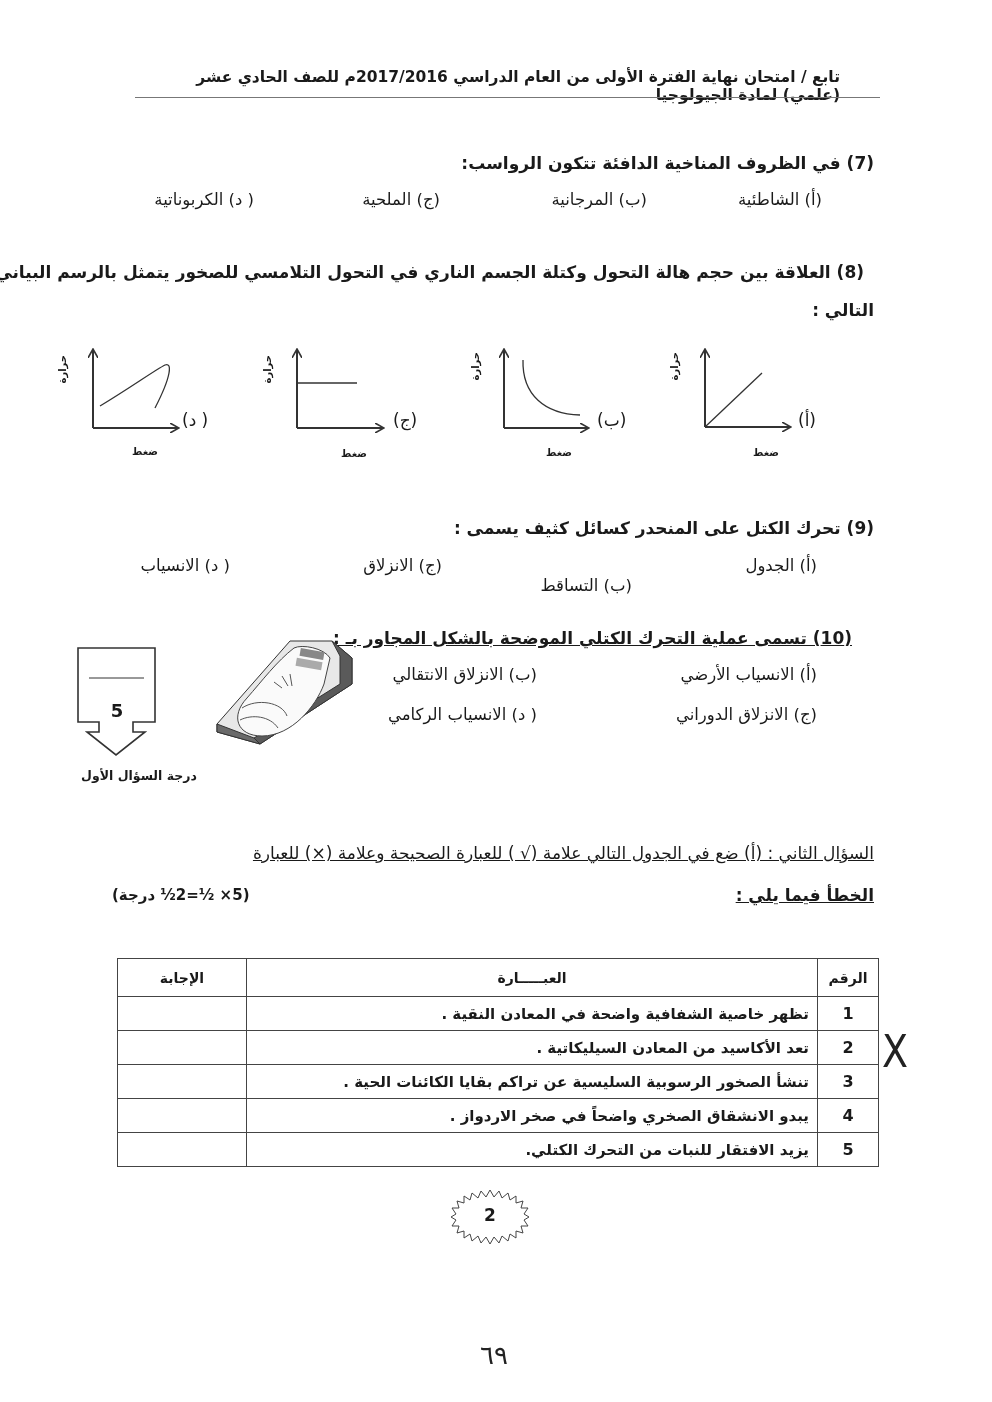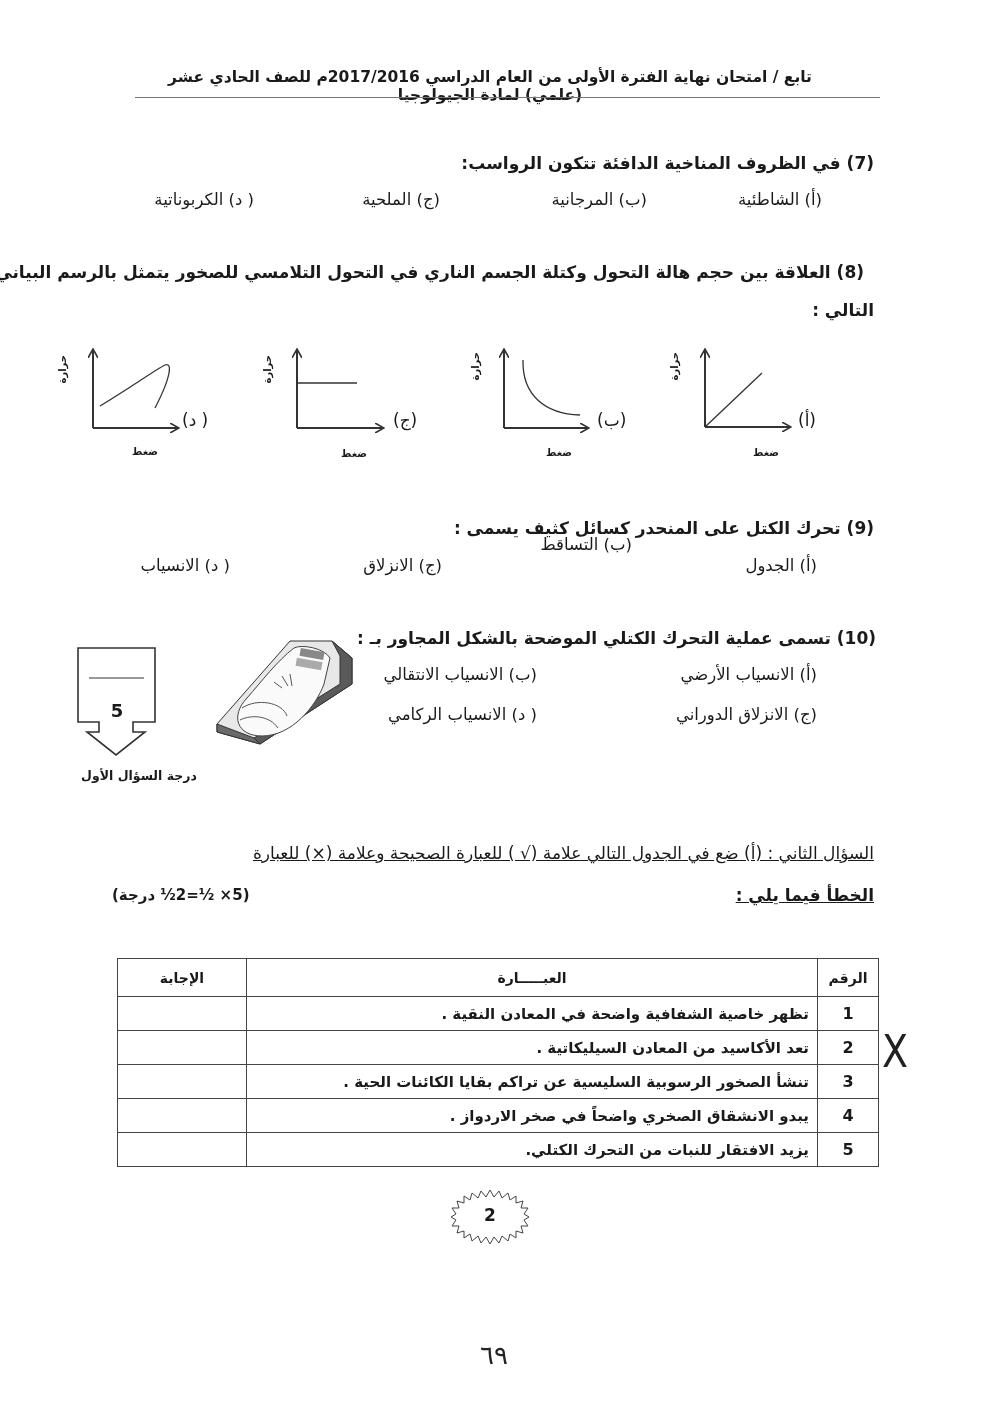--- a/index.html
+++ b/index.html
@@ -1,28 +1,28 @@
 <!DOCTYPE html>
 <html><head>
 <meta charset="utf-8">
 <style>
   html, body { margin:0; padding:0; background:#ffffff; }
   body { width:992px; height:1402px; position:relative; overflow:hidden;
          font-family:"DejaVu Sans", "Liberation Sans", sans-serif; color:#1a1a1a; }
   .abs { position:absolute; }
   .rtl { direction:rtl; unicode-bidi:embed; }
-  .header-title { top:68px; left:140px; width:700px; text-align:center; font-weight:bold; font-size:15.5px; }
+  .header-title { top:68px; left:140px; width:700px; text-align:right; font-weight:bold; font-size:15.5px; }
   .header-rule { top:97px; left:135px; width:745px; height:0; border-top:1.5px solid #777; }
   .q { font-weight:bold; font-size:17px; white-space:nowrap; }
   .opt { font-size:16.5px; white-space:nowrap; }
   .q7 { top:153px; right:118px; }
   .q8a { top:262px; right:128px; }
   .q8b { top:300px; right:118px; }
   .q9 { top:518px; right:118px; }
-  .q10 { top:628px; right:116px; }
+  .q10 { top:628px; right:140px;text-decoration:underline; }
   .graph svg { overflow:visible; }
   .graph-label { font-size:17px; }
   .axis-y { font-size:10px; font-weight:bold; writing-mode:vertical-rl; transform:rotate(180deg); }
   .axis-x { font-size:10px; font-weight:bold; }
   .grade-label { top:768px; left:60px; width:120px; text-align:center; font-weight:bold; font-size:12.5px;margin-left:19px; }
   .grade-num { top:700px; left:80px; width:80px; text-align:center; font-weight:bold; font-size:18px; }
   .q2a { top:843px; right:118px; font-weight:normal; font-size:17px; text-decoration:underline; white-space:nowrap; }
   .q2b { top:885px; right:118px; font-weight:bold; font-size:17px; text-decoration:underline; white-space:nowrap; }
   .q2score { top:886px; left:112px; font-weight:bold; font-size:15px; white-space:nowrap; }
   table.tf { position:absolute; top:958px; left:117px; width:762px; border-collapse:collapse; direction:rtl; }
@@ -94,27 +94,27 @@
     <line x1="45" y1="87" x2="130" y2="87" stroke="#333" stroke-width="2" marker-end="url(#ah)"></line>
     <line x1="45" y1="87" x2="102" y2="33" stroke="#333" stroke-width="1.3"></line>
   </svg>
   <span class="abs graph-label rtl" style="left:138px; top:70px;">(أ)</span>
   <span class="abs axis-y" style="left:9px; top:12px;">حرارة</span>
   <span class="abs axis-x" style="left:93px; top:107px;">ضغط</span>
 </div>
 
 <div class="abs q q9 rtl">(9) تحرك الكتل على المنحدر كسائل كثيف يسمى :</div>
 <div class="abs opt rtl" style="top:556px; right:175px;">(أ) الجدول</div>
-<div class="abs opt rtl" style="top:535px; right:360px;margin-left:34px;">(ب) التساقط</div>
+<div class="abs opt rtl" style="top:576px; right:360px;margin-left:34px;">(ب) التساقط</div>
 <div class="abs opt rtl" style="top:556px; right:550px;">(ج) الانزلاق</div>
 <div class="abs opt rtl" style="top:556px; right:762px;">( د) الانسياب</div>
 
 <div class="abs q q10 rtl">(10) تسمى عملية التحرك الكتلي الموضحة بالشكل المجاور بـ :</div>
 <div class="abs opt rtl" style="top:665px; right:175px;">(أ) الانسياب الأرضي</div>
-<div class="abs opt rtl" style="top:665px; right:455px;">(ب) الانسياب الانتقالي</div>
+<div class="abs opt rtl" style="top:665px; right:455px;">(ب) الانزلاق الانتقالي</div>
 <div class="abs opt rtl" style="top:705px; right:175px;">(ج) الانزلاق الدوراني</div>
 <div class="abs opt rtl" style="top:705px; right:455px;">( د) الانسياب الركامي</div>
 
 <div class="abs" style="left:212px; top:636px;">
   <svg width="145" height="110">
     <polygon points="5,88 78,5 120,5 140,22 140,48 48,108 5,96" fill="#e8e8e8" stroke="#333" stroke-width="1"></polygon>
     <polygon points="120,5 140,22 140,48 48,108 42,102 128,48 128,20" fill="#5a5a5a" stroke="#333" stroke-width="1"></polygon>
     <polygon points="5,88 42,102 48,108 5,96" fill="#6a6a6a" stroke="#333" stroke-width="1"></polygon>
     <path d="M82,12 C90,8 112,12 118,22 L112,48 C104,70 80,100 50,100 C25,100 18,80 35,62 C50,45 65,25 82,12 Z" fill="#fafafa" stroke="#444" stroke-width="1"></path>
     <rect x="88" y="14" width="24" height="8" fill="#888" transform="rotate(10 100 18)"></rect>

